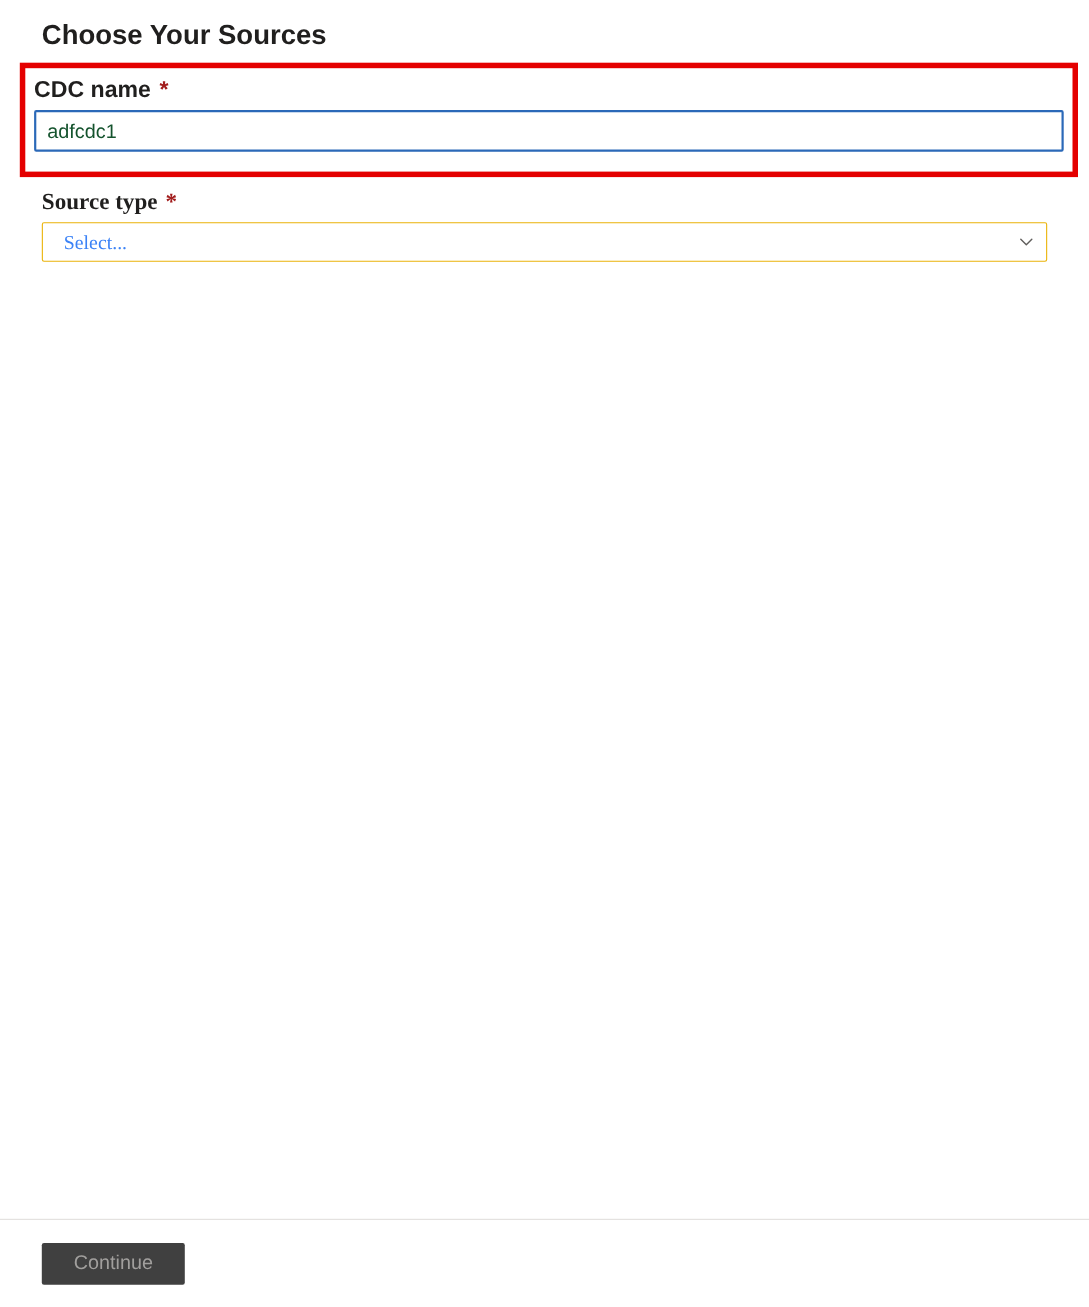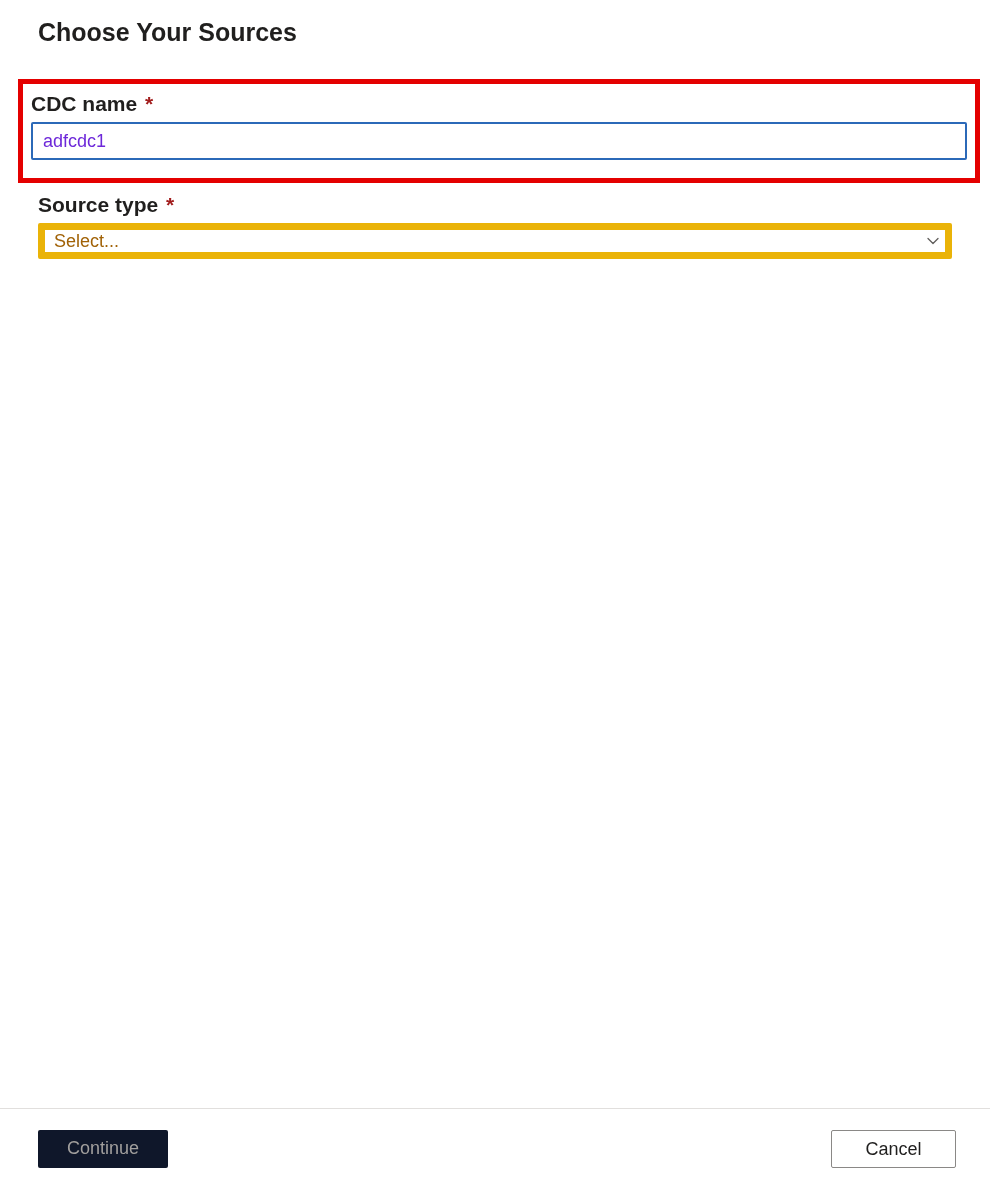--- a/index.html
+++ b/index.html
@@ -15,21 +15,21 @@
       height: 1188px;
       position: relative;
     }
     .content {
       padding: 18px 38px 0 38px;
     }
     .page-title {
       font-size: 25px;
       font-weight: 700;
       color: #201f1e;
-      margin-bottom: 32px;
+      margin-bottom: 10px;
     }
     .description {
       font-size: 18.5px;
       line-height: 1.45;
       color: #201f1e;
       margin-bottom: 20px;
       max-width: 880px;
     }
     .highlight-box {
       border: 5px solid #e40000;
@@ -52,39 +52,40 @@
       color: #a21d1d;
       margin-left: 2px;
     }
     .text-input {
       width: 100%;
       height: 38px;
       border: 2px solid #2b69b8;
       border-radius: 2px;
       padding: 0 10px;
       font-size: 18px;
-      color: #6d28d9;
+      color: #14532d;
       outline: none;
       font-family: inherit;
     }
     .source-type-group {
       margin-top: 10px;
+      font-family: Liberation Serif, serif;
     }
     .select-wrapper {
       position: relative;
       width: 100%;
     }
     .select-input {
       width: 100%;
       height: 36px;
-      border: 7px solid #eab308;
+      border: 1px solid #eab308;
       border-radius: 2px;
-      padding: 0 36px 0 9px;
+      padding: 0 36px 0 19px;
       font-size: 18px;
-      color: #a16207;
+      color: #3b82f6;
       background: #ffffff;
       outline: none;
       cursor: pointer;
       font-family: inherit;
       appearance: none;
       display: flex;
       align-items: center;
     }
     .chevron-icon {
       position: absolute;
@@ -113,21 +114,21 @@
     .btn {
       font-family: inherit;
       font-size: 18px;
       border-radius: 2px;
       padding: 8px 22px;
       cursor: pointer;
       min-width: 100px;
       height: 38px;
     }
     .btn-continue {
-      background: #0f172a;
+      background: #404040;
       color: #a19f9d;
       border: none;
       cursor: not-allowed;
       min-width: 130px;
     }
     .btn-cancel {
       background: #ffffff;
       color: #201f1e;
       border: 1px solid #8a8886;
       min-width: 125px;
@@ -160,14 +161,13 @@
         <svg width="14" height="14" viewBox="0 0 14 14" fill="none">
           <path d="M2 4.5 L7 9.5 L12 4.5" stroke="#605e5c" stroke-width="1.3" fill="none" stroke-linecap="round" stroke-linejoin="round"></path>
         </svg>
       </span>
     </div>
   </div>
 </div>
 
 <div class="footer">
   <button class="btn btn-continue" disabled="">Continue</button>
-  <button class="btn btn-cancel">Cancel</button>
 </div>
 
 </body></html>

